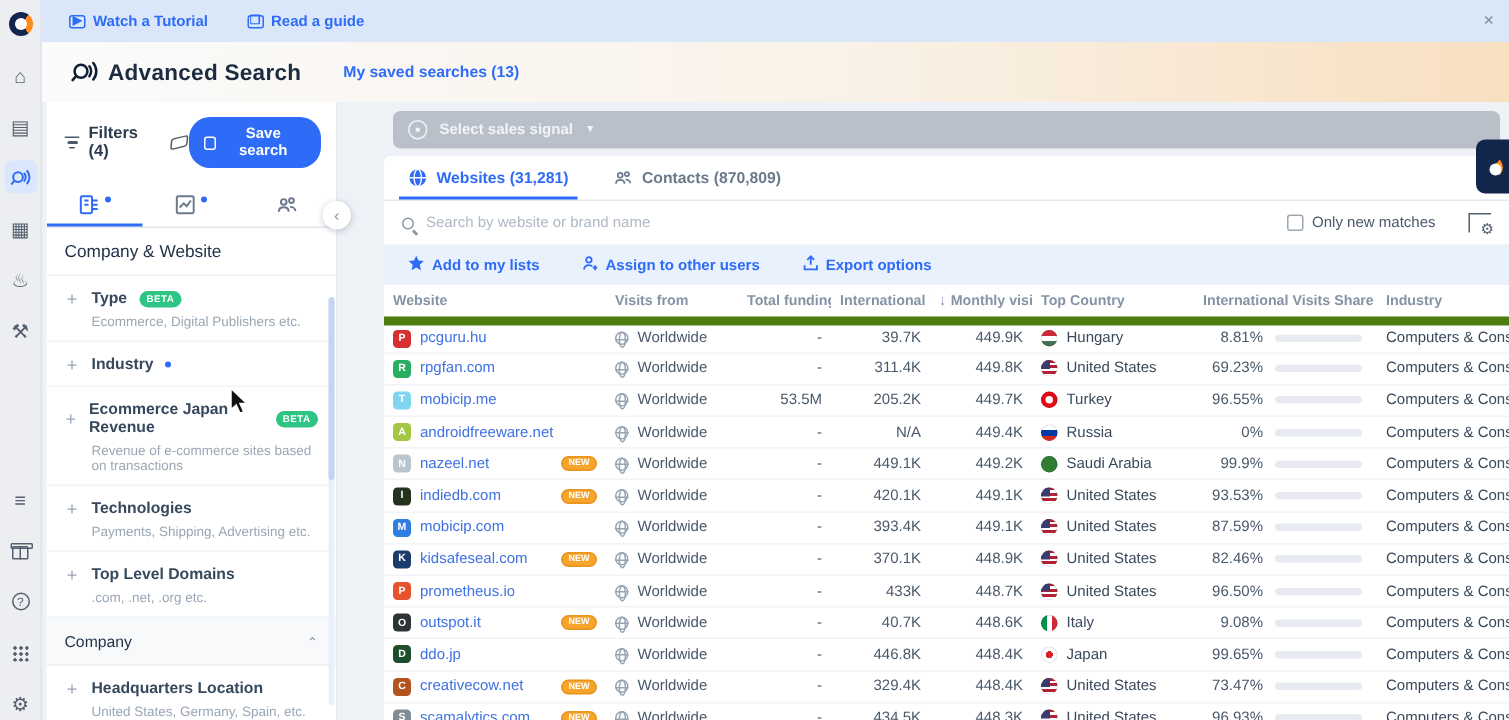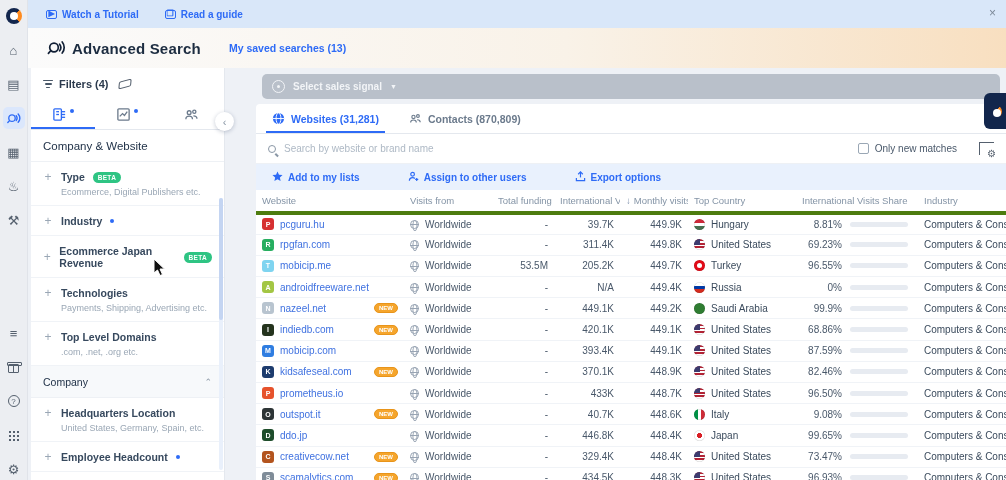--- a/index.html
+++ b/index.html
@@ -75,27 +75,27 @@
   .tab svg { width:13px; height:13px; }
   .search-row { display:flex; align-items:center; height:30px; border-bottom:1px solid #eef1f5; padding:0 12px; gap:8px; }
   .mag { width:8px; height:8px; border:1.5px solid #8a97a6; border-radius:50%; position:relative; flex:none; }
   .mag::after { content:""; position:absolute; left:7px; top:7px; width:4px; height:1.5px; background:#8a97a6; transform:rotate(45deg); transform-origin:0 0; }
   .search-input { border:none; outline:none; flex:1; font-size:10px; color:#3a4a5c; font-family:"Liberation Sans",sans-serif; background:transparent; }
   .search-input::placeholder { color:#aeb9c5; }
   .only-new { display:flex; align-items:center; gap:6px; font-size:10px; color:#49586a; margin-right:14px; cursor:pointer; }
   .cbx { width:11px; height:11px; border:1px solid #9aa7b5; border-radius:2px; background:#fff; }
   .tbl-settings { color:#55606e; font-size:12px; cursor:pointer; position:relative; width:15px; height:13px; border-top:1.5px solid #55606e; border-left:1.5px solid #55606e; }
   .tbl-settings::after { content:"⚙"; position:absolute; right:-2px; bottom:-4px; font-size:10px; }
-  .action-row { display:flex; align-items:center; gap:48px; height:26px; background:#e9f1fd; padding:0 16px; }
+  .action-row { display:flex; align-items:center; gap:28px; height:26px; background:#e9f1fd; padding:0 16px; }
   .action { display:flex; align-items:center; gap:5px; color:#2e6bf6; font-size:10px; font-weight:bold; cursor:pointer; }
   .action svg { width:11px; height:11px; }
 
   
   table { border-collapse:collapse; width:100%; table-layout:fixed; }
-  thead th { font-size:9.5px; font-weight:normal; color:#8494a6; text-align:left; padding:5px 6px; border-bottom:4px solid #4d7c0f; white-space:nowrap; overflow:hidden; cursor:pointer;margin-top:20px; }
+  thead th { font-size:9.5px; font-weight:bold; color:#8494a6; text-align:left; padding:5px 6px; border-bottom:6px solid #4d7c0f; white-space:nowrap; overflow:hidden; cursor:pointer;margin-top:20px; }
   thead th.r { text-align:right; }
   tbody td { font-size:10px; color:#3a4a5c; padding:0 6px; height:21.2px; border-bottom:1px solid #f0f3f7; white-space:nowrap; overflow:hidden; }
   tbody td.r { text-align:right; color:#49586a; }
   .site { display:flex; align-items:center; gap:6px; }
   .fav { width:12px; height:12px; border-radius:3px; flex:none; color:#fff; font-size:7px; font-weight:bold; display:flex; align-items:center; justify-content:center; }
   .site a { color:#3f71e0; text-decoration:none; cursor:pointer; overflow:hidden; text-overflow:ellipsis; }
   .new-badge { background:#f5a52c; border:1px solid #e8941a; color:#fff; font-size:6px; font-weight:bold; border-radius:6px; padding:1px 4px; margin-left:auto; flex:none; }
   .vf { display:flex; align-items:center; gap:6px; color:#49586a; }
   .globe { display:inline-block; width:9px; height:9px; border:1px solid #98a4b3; border-radius:50%; position:relative; flex:none; }
   .globe::before { content:""; position:absolute; left:50%; top:-1px; width:45%; height:9px; transform:translateX(-50%); border:1px solid #98a4b3; border-radius:50%; }
@@ -182,20 +182,24 @@
 
 <aside class="filters">
   <div class="filters-top">
     <span class="funnel">
         <i></i>
         <i></i>
         <i></i>
       </span>
     <span class="filters-title">Filters (4)</span>
     <span class="eraser"></span>
+    <button class="save-btn">
+        <span class="bk"></span>
+        <span>Save search</span>
+      </button>
   </div>
   <div class="ftabs">
     <div class="ftab active">
       <svg viewBox="0 0 16 16" fill="none" stroke="currentColor" stroke-width="1.4">
           <rect x="2" y="2" width="8" height="12" rx="1"></rect>
           <line x1="10" y1="5" x2="14" y2="5"></line>
           <line x1="10" y1="8" x2="14" y2="8"></line>
           <line x1="10" y1="11" x2="14" y2="11"></line>
           <line x1="4.5" y1="5" x2="7.5" y2="5"></line>
           <line x1="4.5" y1="8" x2="7.5" y2="8"></line>
@@ -242,20 +246,21 @@
     </div>
 
   </div>
       <div class="fitem">
     <div class="fitem-row">
       <span class="fitem-plus">+</span>
       <span class="fitem-label">Ecommerce Japan Revenue</span>
       <span class="fbadge green">BETA</span>
 
     </div>
+    <div class="fitem-sub">Revenue of e-commerce sites based on transactions</div>
   </div>
       <div class="fitem">
     <div class="fitem-row">
       <span class="fitem-plus">+</span>
       <span class="fitem-label">Technologies</span>
 
     </div>
     <div class="fitem-sub">Payments, Shipping, Advertising etc.</div>
   </div>
       <div class="fitem">
@@ -515,21 +520,21 @@
               <span class="vf"><span class="globe"></span>Worldwide</span>
             </td>
   <td class="r">-</td>
   <td class="r">420.1K</td>
   <td class="r">449.1K</td>
   <td>
               <span class="country"><span class="flag flag-us"></span>United States</span>
             </td>
   <td>
               <span class="share-cell">
-                <span class="share-pct">68.86%</span>
+                <span class="share-pct">93.53%</span>
                 <span class="share-track"><span class="share-fill" style="width:93.53%"></span></span>
               </span>
             </td>
   <td>Computers &amp; Consumer...</td>
 </tr>
 <tr>
   <td>
               <span class="site">
     <span class="fav" style="background:#2f7de1">M</span>
     <a>mobicip.com</a>

